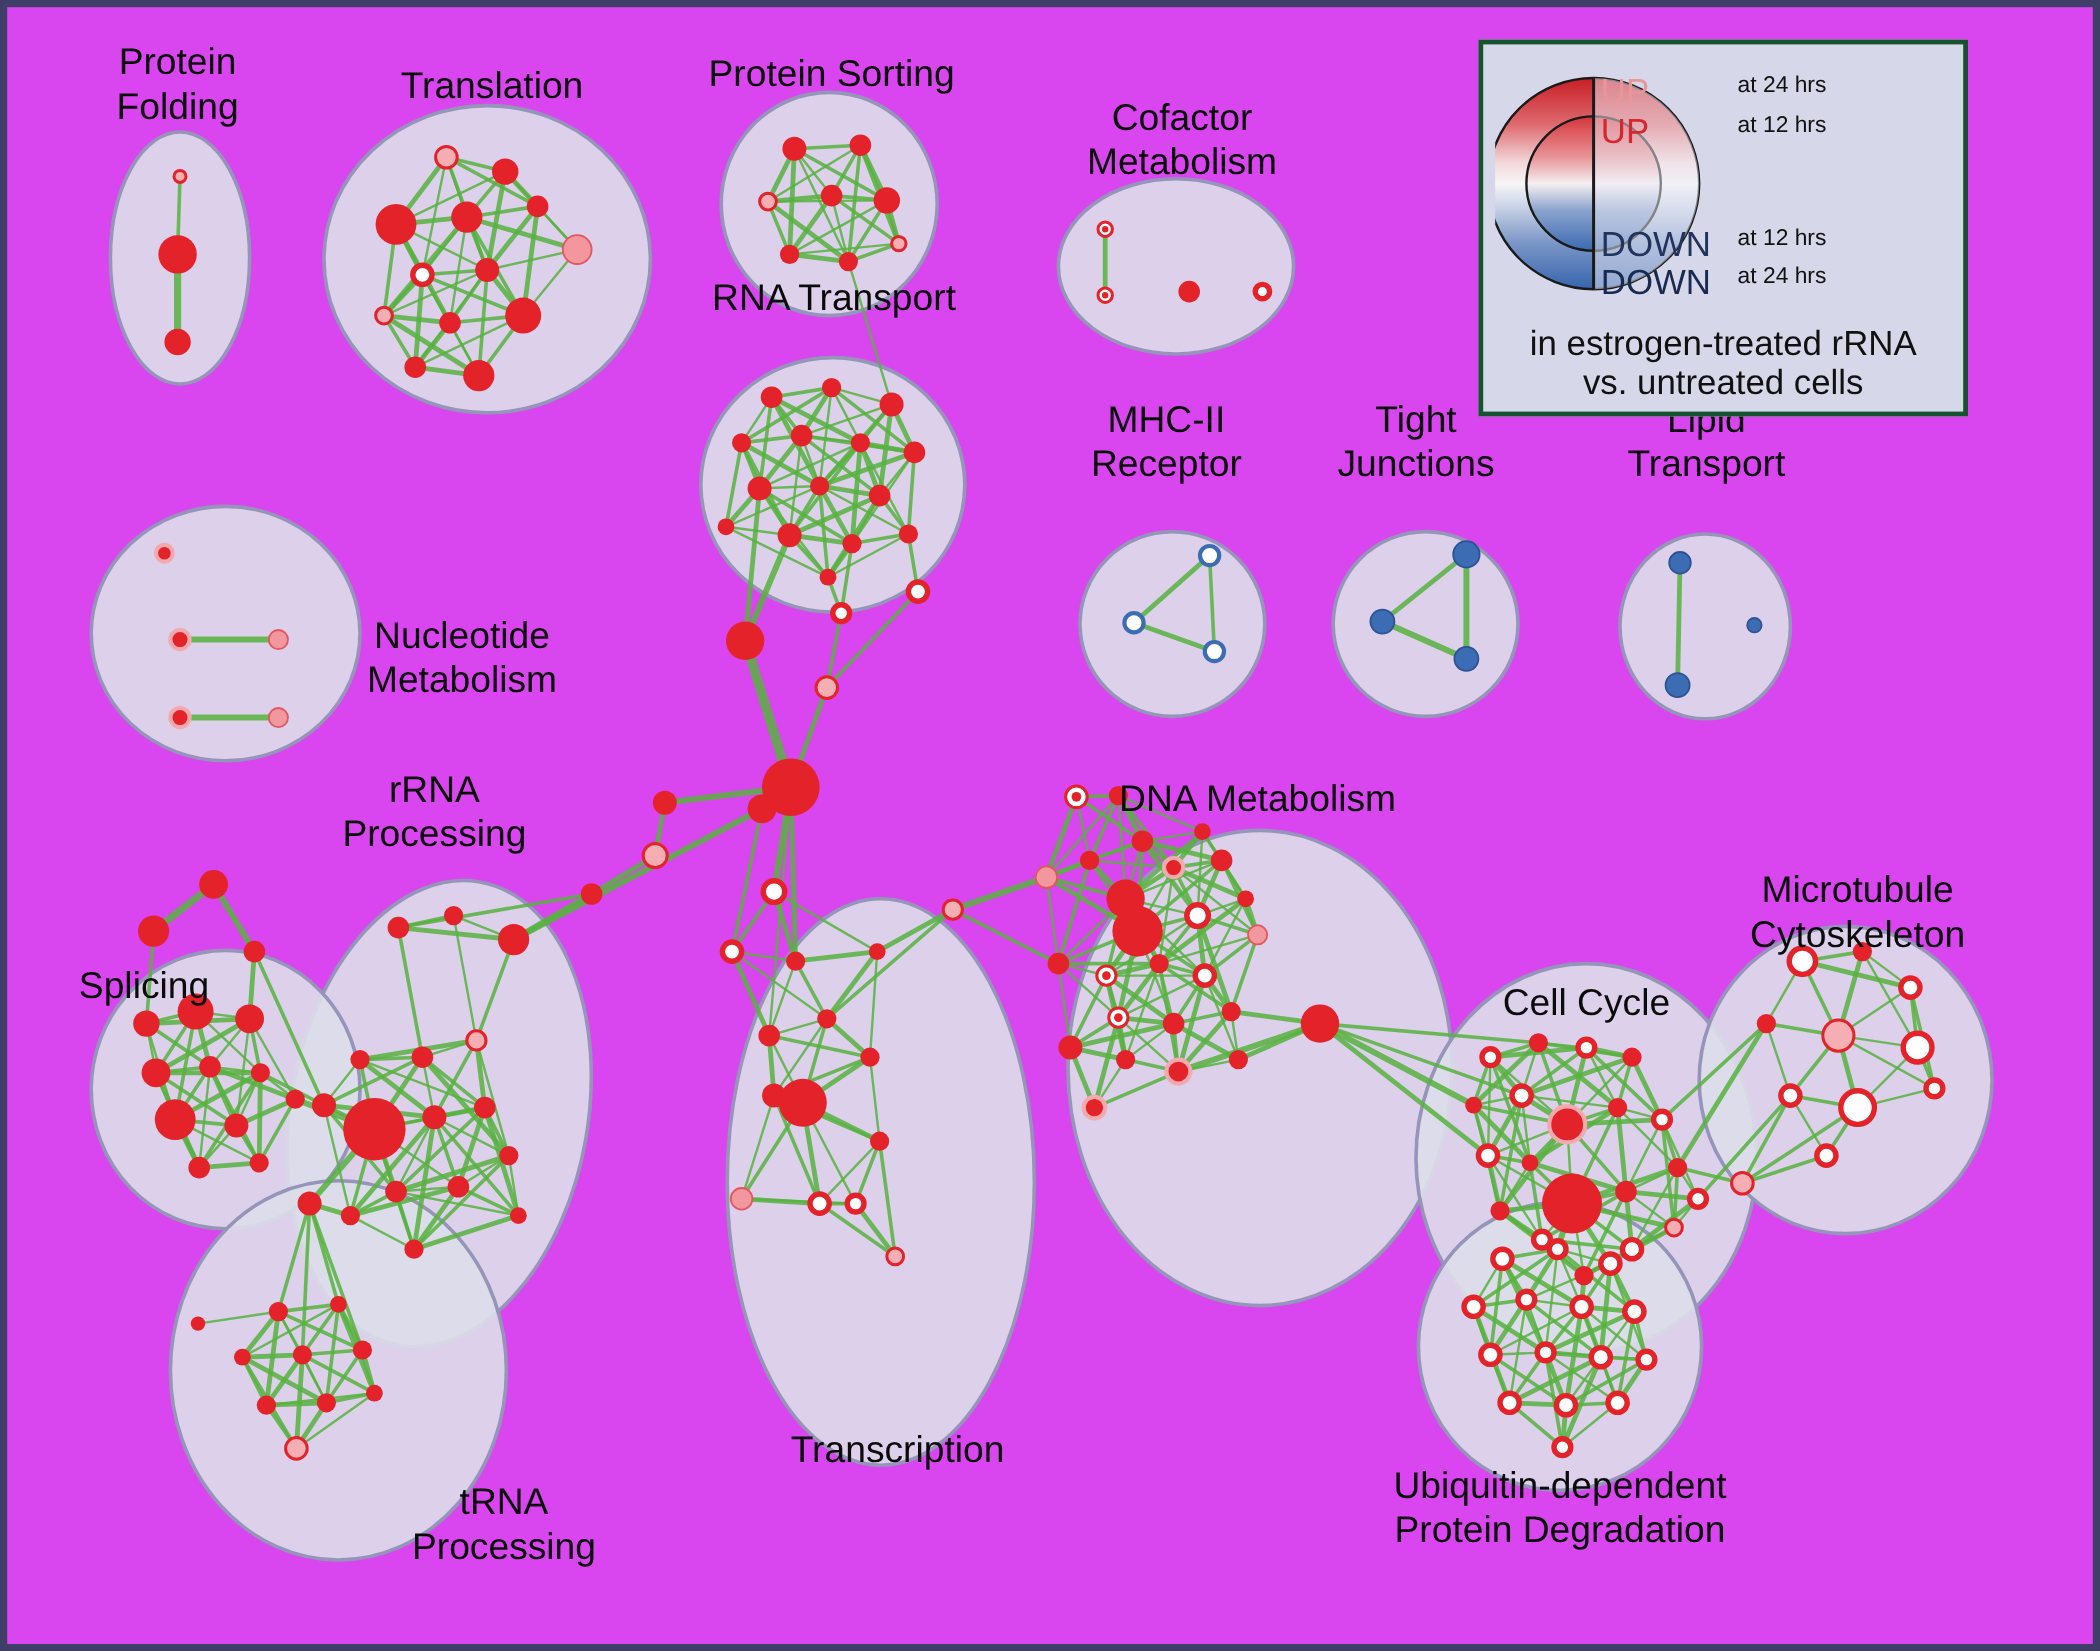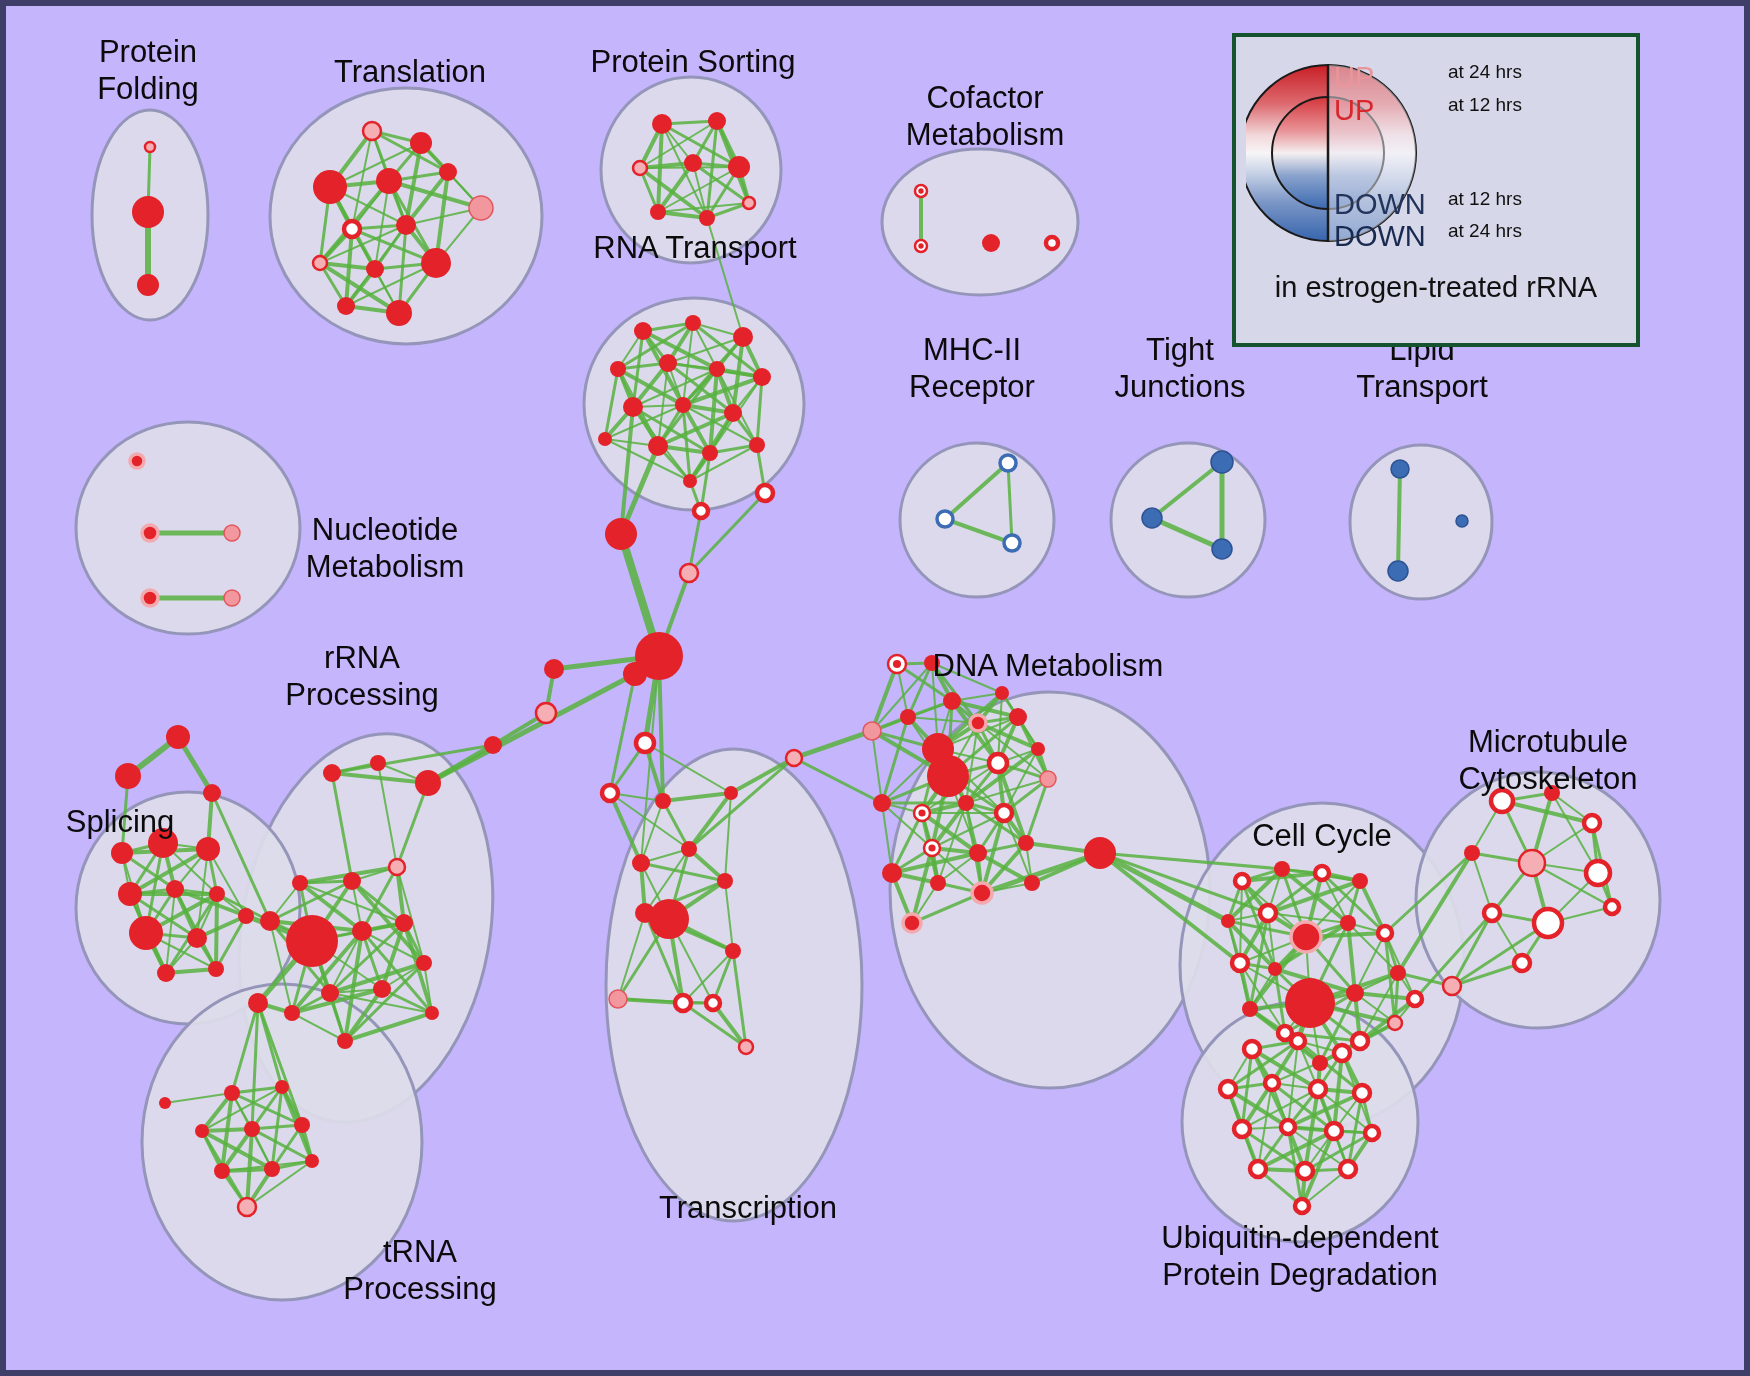--- a/index.html
+++ b/index.html
@@ -1,18 +1,18 @@
 <!DOCTYPE html>
 <html><head>
 <meta charset="utf-8">
 <style>
   html,body { margin:0; padding:0; background:#ffffff; }
   .figure {
     position:relative; width:1750px; height:1376px;
-    background:#c4b5fd; overflow:hidden;
+    background:#d946ef; overflow:hidden;
     font-family:"Liberation Sans", sans-serif;
   }
   .frame {
     position:absolute; inset:0; border:6px solid #3e3e68;
     pointer-events:none; z-index:30;
   }
   #network-svg { position:absolute; left:0; top:0; width:1750px; height:1376px; z-index:1; }
   #network-svg text { font-family:"Liberation Sans", sans-serif; }
 
   .legend-box {
@@ -944,16 +944,17 @@
     <span class="legend-dir lr1" style="color: rgb(233, 149, 154);">UP</span>
     <span class="legend-time lr1">at 24 hrs</span>
     <span class="legend-dir lr2" style="color: rgb(216, 38, 44);">UP</span>
     <span class="legend-time lr2">at 12 hrs</span>
     <span class="legend-dir lr3" style="color: rgb(34, 52, 92);">DOWN</span>
     <span class="legend-time lr3">at 12 hrs</span>
     <span class="legend-dir lr4" style="color: rgb(24, 42, 80);">DOWN</span>
     <span class="legend-time lr4">at 24 hrs</span>
 
     <div class="legend-caption lc1">in estrogen-treated rRNA</div>
+    <div class="legend-caption lc2">vs. untreated cells</div>
   </div>
 
   <div class="frame"></div>
 </div>
 
 </body></html>

